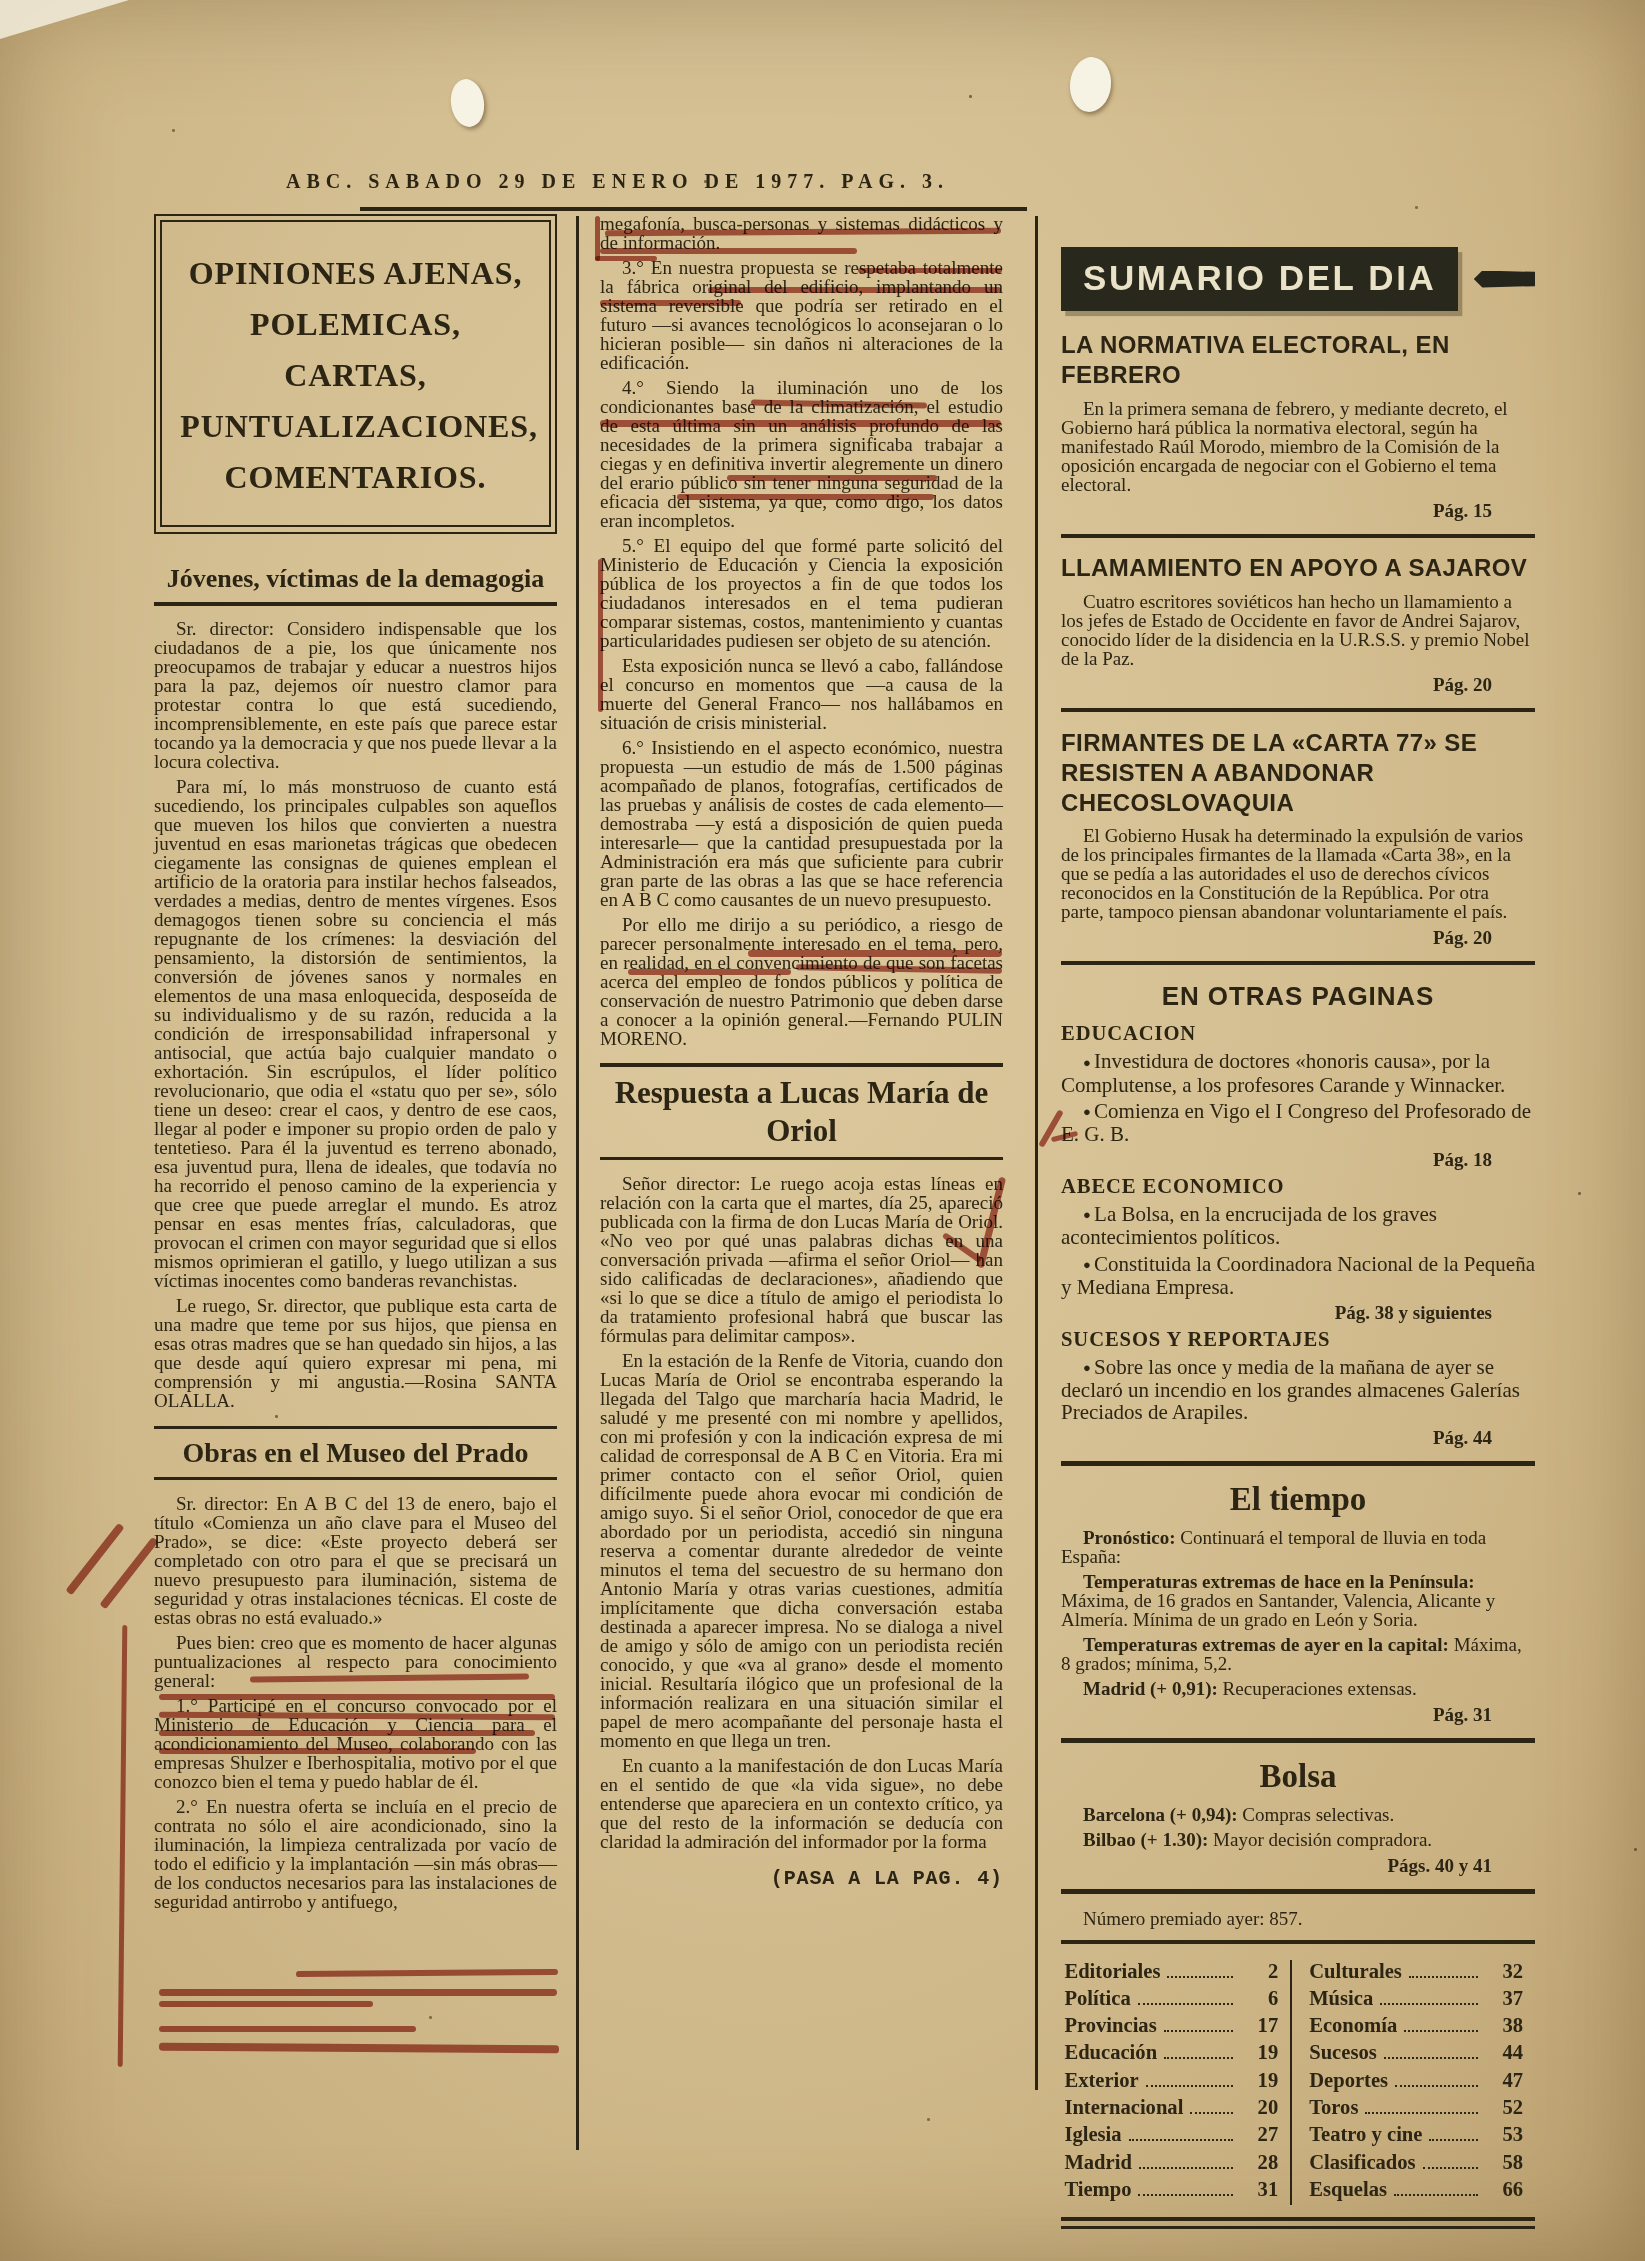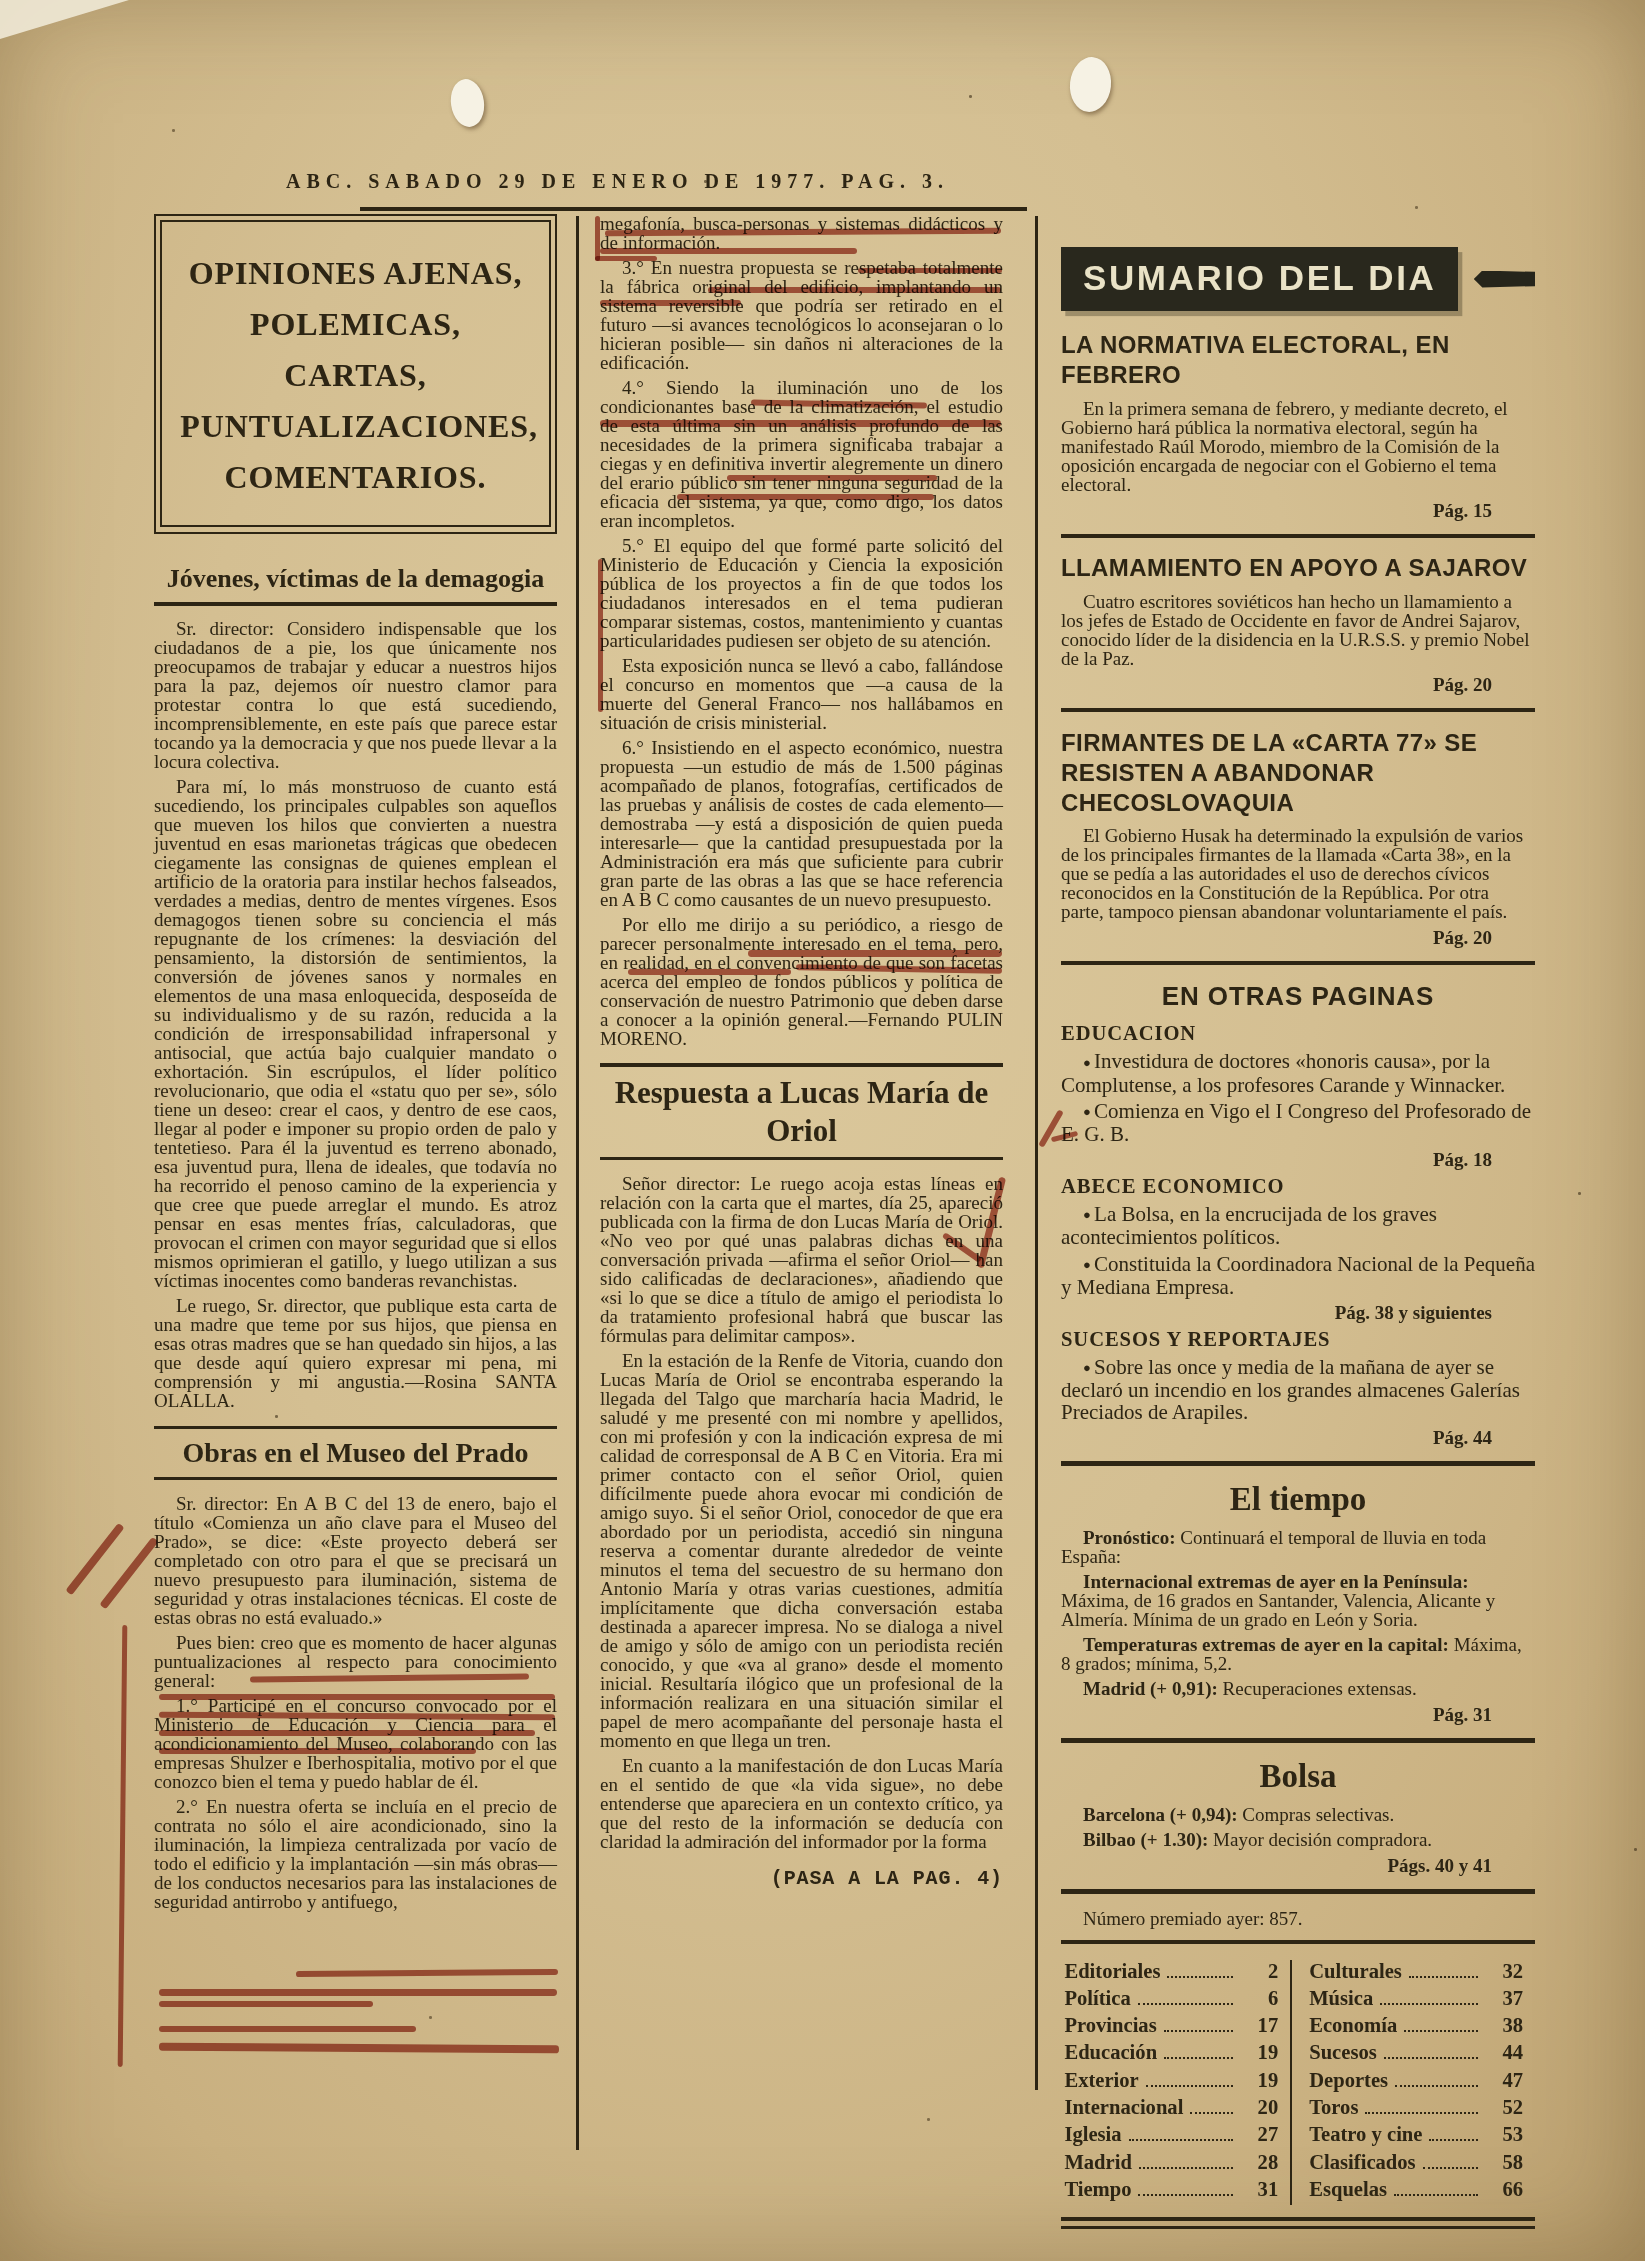--- a/index.html
+++ b/index.html
@@ -152,21 +152,21 @@
     <p class="bullet">La Bolsa, en la encrucijada de los graves acontecimientos políticos.</p>
     <p class="bullet">Constituida la Coordinadora Nacional de la Pequeña y Mediana Empresa.</p>
     <div class="pag">Pág. 38 y siguientes</div>
     <div class="group-head">SUCESOS Y REPORTAJES</div>
     <p class="bullet">Sobre las once y media de la mañana de ayer se declaró un incendio en los grandes almacenes Galerías Preciados de Arapiles.</p>
     <div class="pag">Pág. 44</div>
     <div class="sec-rule"></div>
 
     <div class="center-title">El tiempo</div>
     <p class="body"><b class="lead">Pronóstico:</b> <span>Continuará el temporal de lluvia en toda España:</span></p>
-    <p class="body"><b class="lead">Internacional extremas de ayer en la Península:</b> <span>Máxima, de 16 grados en Santander, Valencia, Alicante y Almería. Mínima de un grado en León y Soria.</span></p>
+    <p class="body"><b class="lead">Temperaturas extremas de hace en la Península:</b> <span>Máxima, de 16 grados en Santander, Valencia, Alicante y Almería. Mínima de un grado en León y Soria.</span></p>
     <p class="body"><b class="lead">Temperaturas extremas de ayer en la capital:</b> <span>Máxima, 8 grados; mínima, 5,2.</span></p>
     <p class="body"><b class="lead">Madrid (+ 0,91):</b> <span>Recuperaciones extensas.</span></p>
     <div class="pag">Pág. 31</div>
     <div class="sec-rule"></div>
 
     <div class="center-title">Bolsa</div>
     <p class="body"><b class="lead">Barcelona (+ 0,94):</b> <span>Compras selectivas.</span></p>
     <p class="body"><b class="lead">Bilbao (+ 1.30):</b> <span>Mayor decisión compradora.</span></p>
     <div class="pag">Págs. 40 y 41</div>
     <div class="sec-rule"></div>

